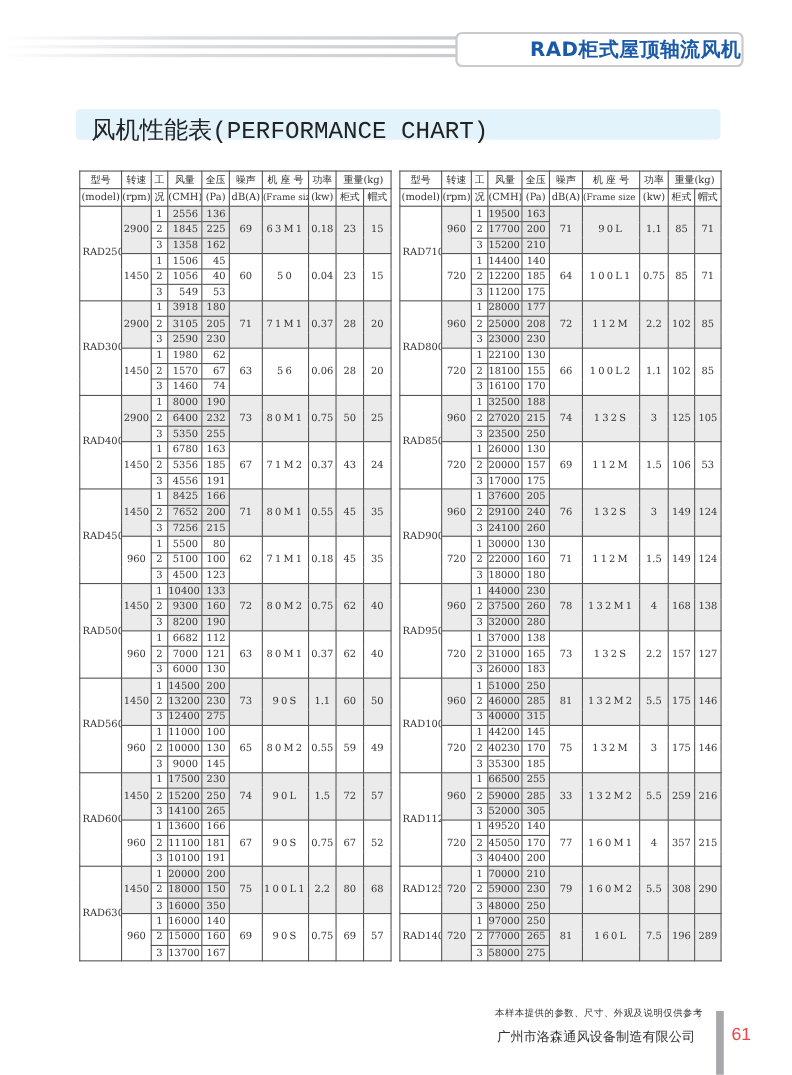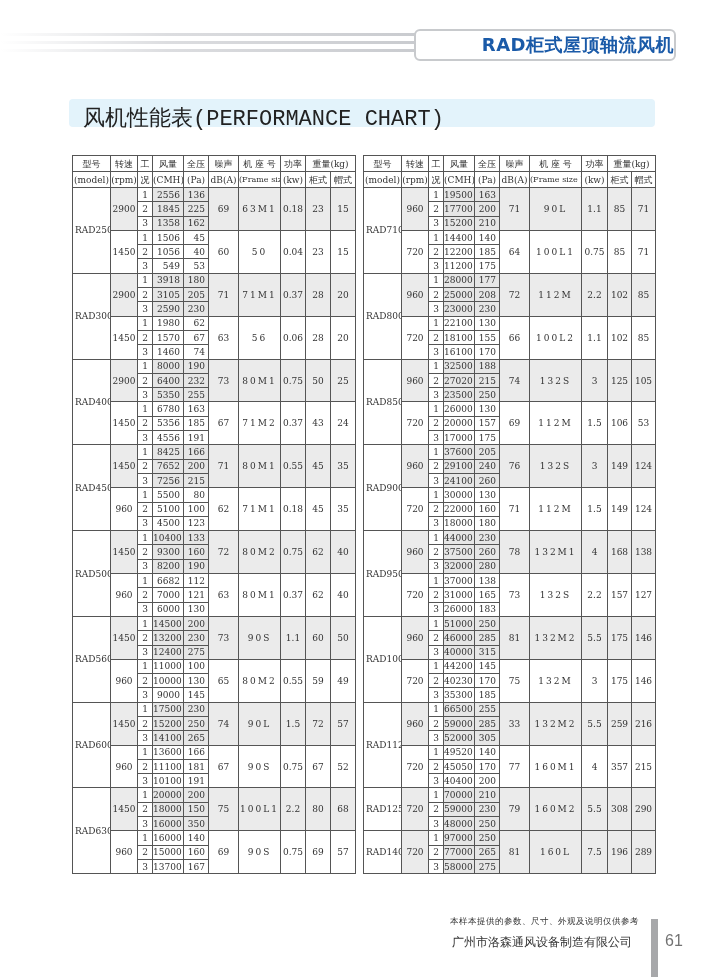--- a/index.html
+++ b/index.html
@@ -24,21 +24,21 @@
   table.perf th.sm { font-size:8px; }
   table.perf .model { text-align:left; padding-left:2px; }
   table.perf .shade { background:#ebebeb; }
   table.perf td.flow, table.perf td.pa { text-align:right; padding-right:3px; }
   table.perf td.pa.shade, table.perf td.flow.shade { background:#e6e6e6; }
   #tbl-left { left:72px; width:283px; }
   #tbl-right { left:363px; width:292px; }
   .footer-note { position:absolute; left:450px; top:916px; font-family:"DejaVu Sans", sans-serif; font-size:8.5px; color:#333; letter-spacing:0.5px; }
   .footer-company { position:absolute; left:452px; top:934px; font-family:"DejaVu Sans", sans-serif; font-size:12px; color:#333; }
   .page-bar { position:absolute; left:651px; top:919px; width:7px; height:58px; background:#a7a8aa; }
-  .page-num { position:absolute; left:665px; top:932px; font-family:"Liberation Sans", sans-serif; font-size:16px; color:#737373; }
+  .page-num { position:absolute; left:665px; top:932px; font-family:"Liberation Sans", sans-serif; font-size:16px; color:#ef4444; }
 </style>
 </head>
 <body>
 
 <div class="stripes">
   <div class="stripe" style="top:0px;"></div>
   <div class="stripe" style="top:8px;"></div>
   <div class="stripe" style="top:16px;"></div>
 </div>
 <div class="title-box">

